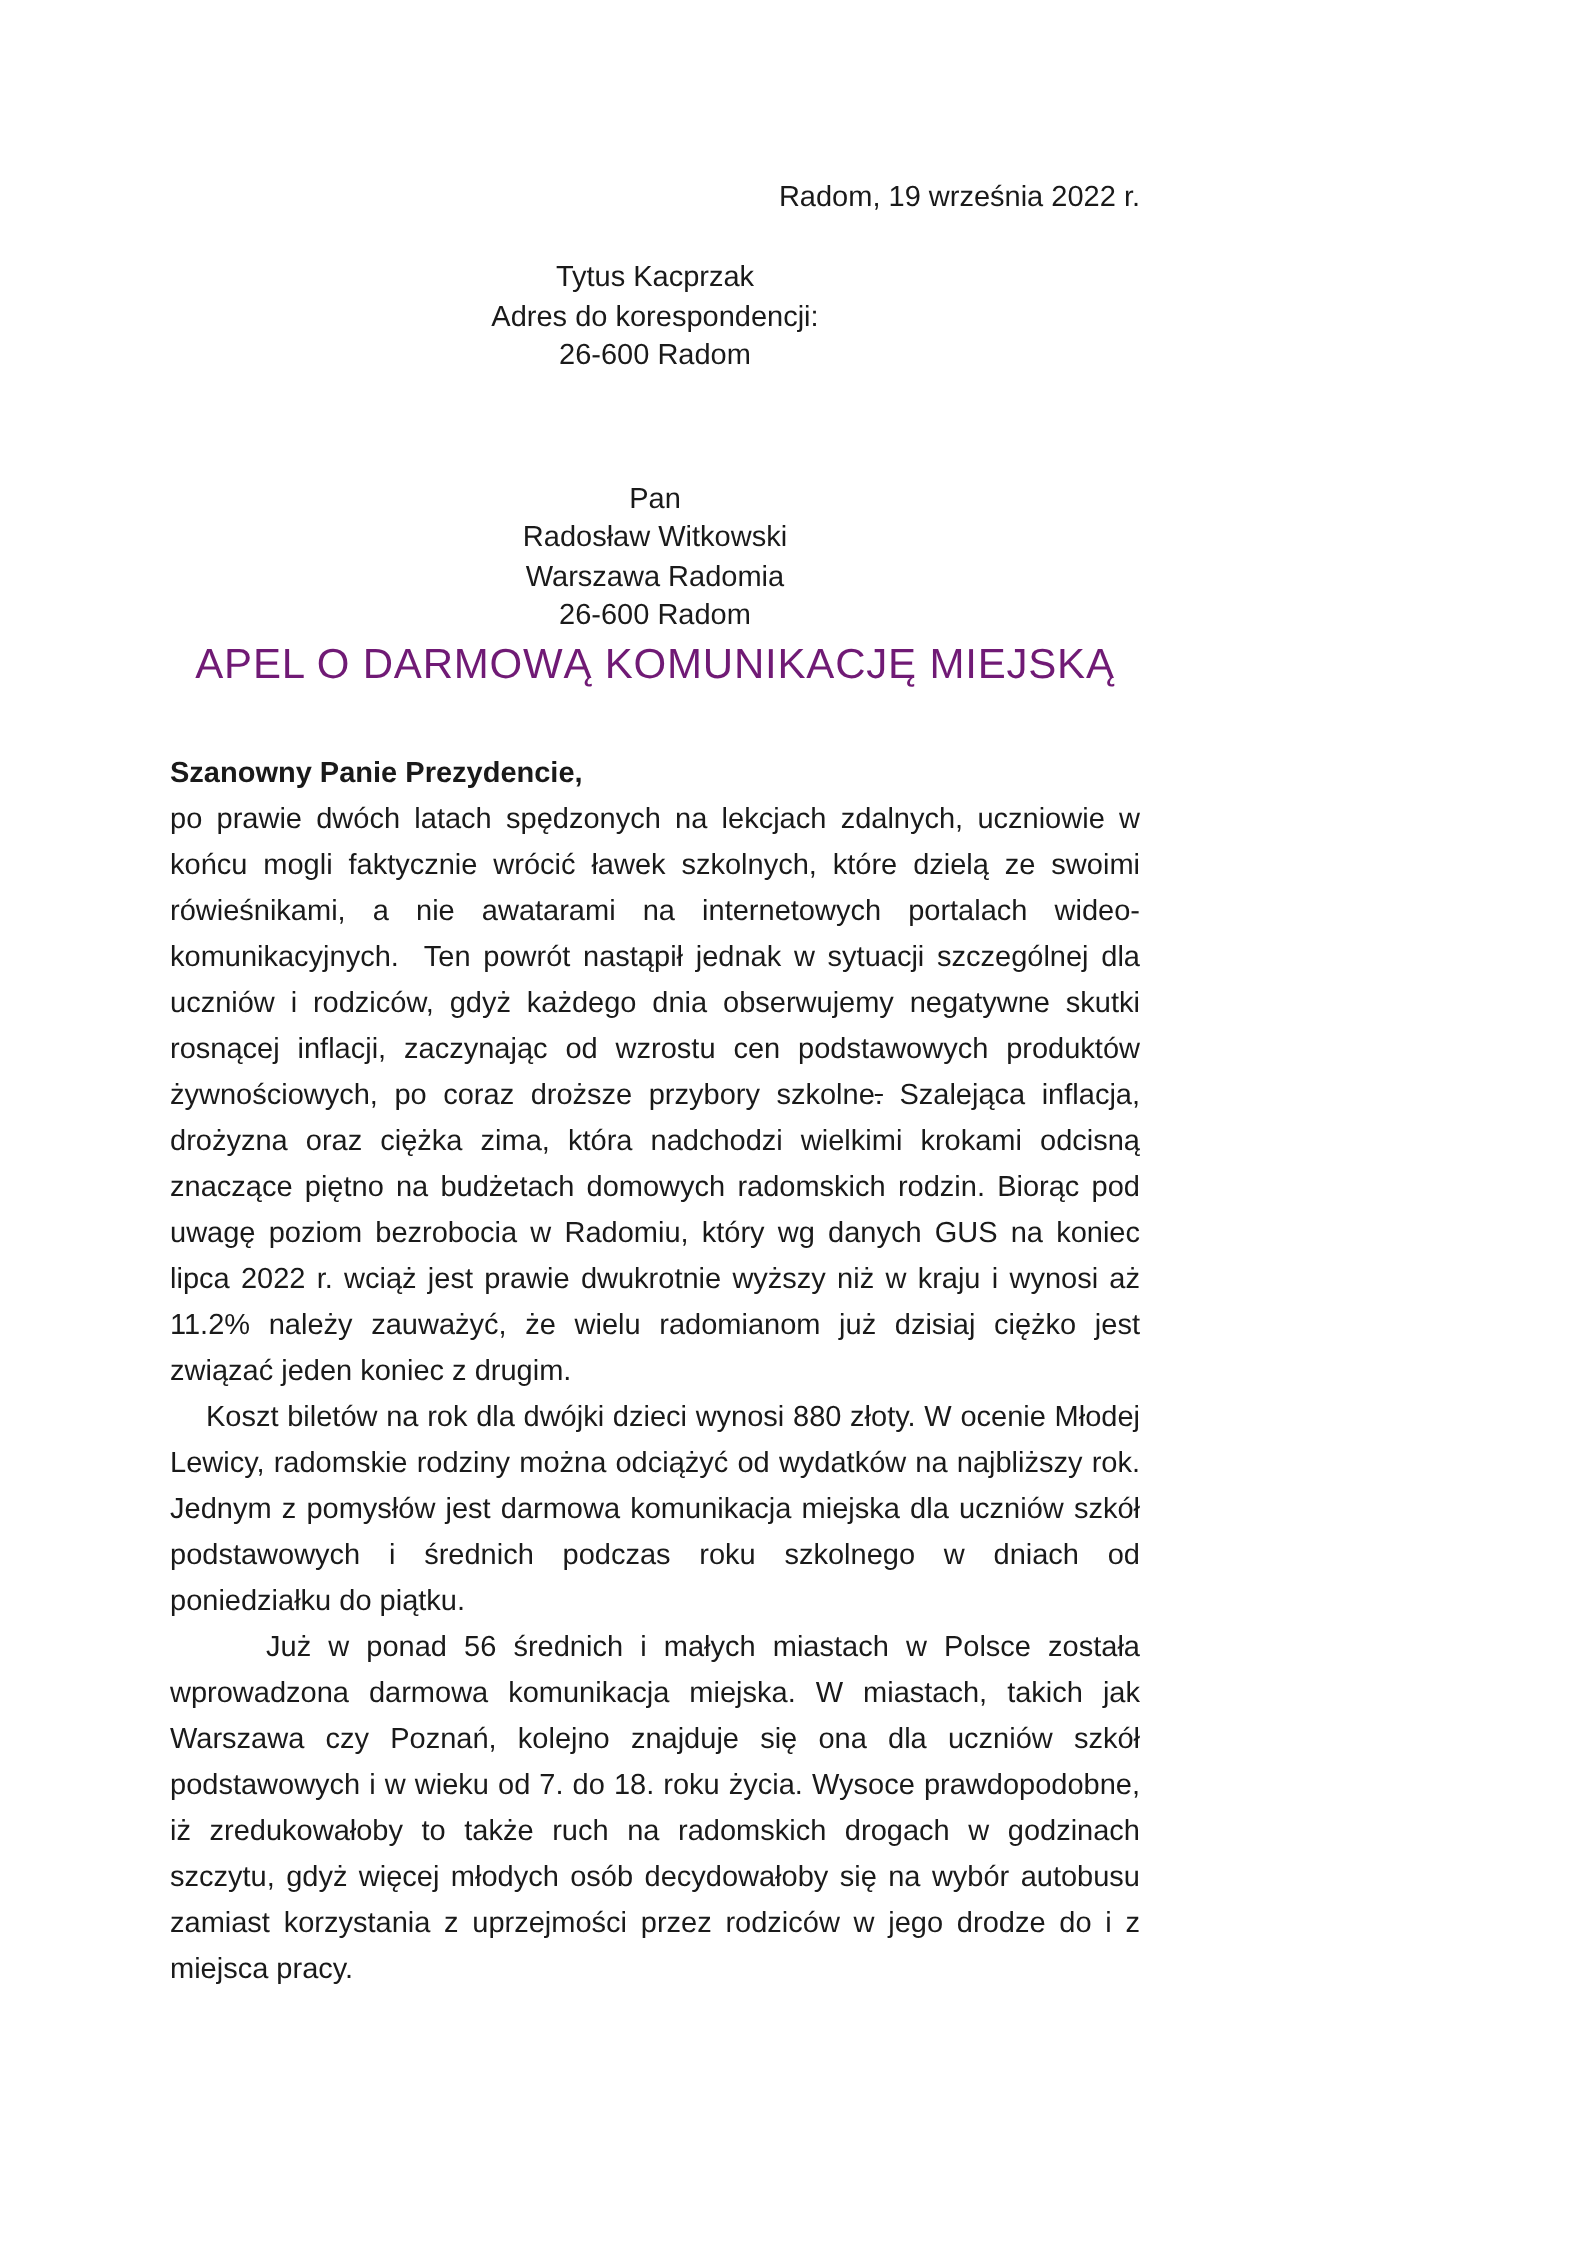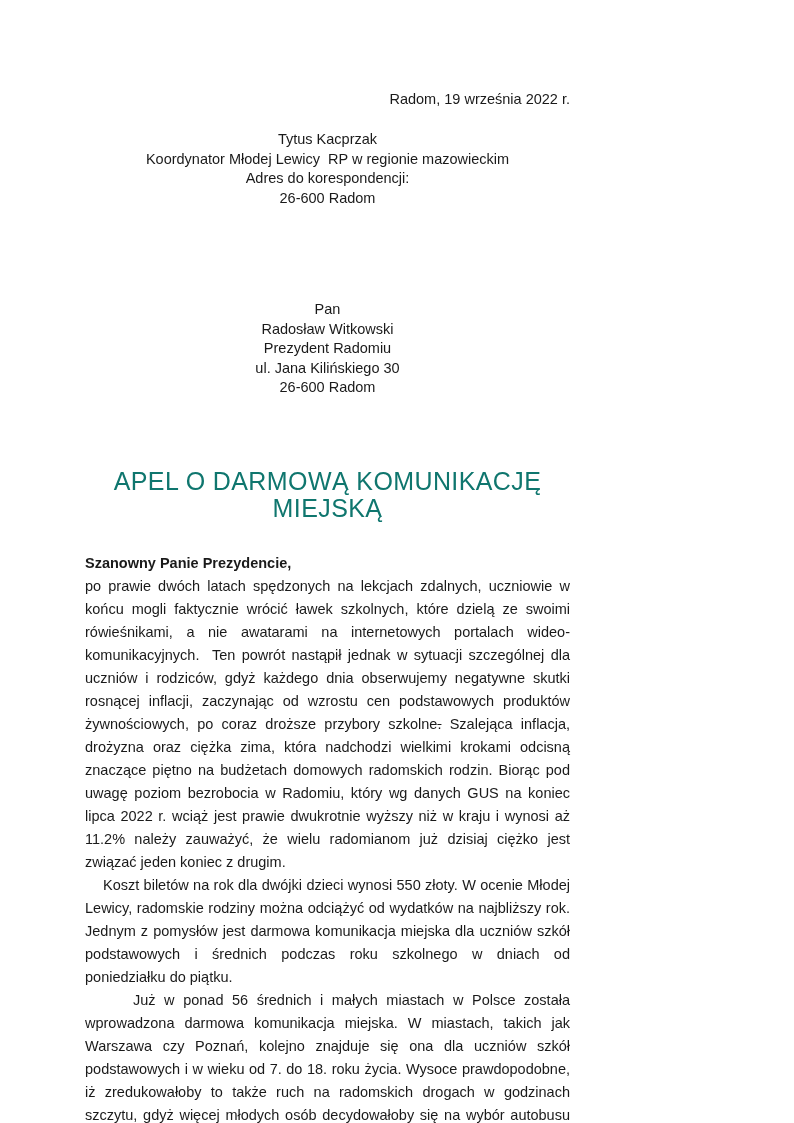--- a/index.html
+++ b/index.html
@@ -24,31 +24,30 @@
     margin-top: 21px;
     text-align: left;
   }
   .sender-block .addr-line,
   .recipient-block .addr-line {
     line-height: 19.5px;
     white-space: pre-wrap;
     text-align: center;
   }
   .recipient-block {
-    margin-top: 92px;
+    margin-top: 52px;
     text-align: right;
   }
   .letter-title {
-    margin-top: 70px;
     text-align: center;
-    font-size: 25px;
+    font-size: 21px;
     font-weight: 400;
     letter-spacing: 0.4px;
     line-height: 27px;
-    color: #0f766e;
+    color: #701a75;
   }
   .salutation {
     margin-top: 30px;
     line-height: 23px;
     font-weight: bold;
   }
   .body-para {
     line-height: 23px;
     text-align: justify;
     white-space: pre-wrap;
@@ -59,37 +58,35 @@
 </style>
 </head>
 <body>
 
 <div class="page">
 
   <div class="date-line">Radom, 19 września 2022 r.</div>
 
   <div class="sender-block">
     <div class="addr-line">Tytus Kacprzak</div>
-    <div class="addr-line">Koordynator Młodej Lewicy  RP w regionie mazowieckim</div>
     <div class="addr-line">Adres do korespondencji:</div>
     <div class="addr-line">26-600 Radom</div>
   </div>
 
   <div class="recipient-block">
     <div class="addr-line">Pan</div>
     <div class="addr-line">Radosław Witkowski</div>
-    <div class="addr-line">Prezydent Radomiu</div>
-    <div class="addr-line">ul. Jana Kilińskiego 30</div>
+    <div class="addr-line">Warszawa Radomia</div>
     <div class="addr-line">26-600 Radom</div>
   </div>
 
   <h1 class="letter-title">APEL O DARMOWĄ KOMUNIKACJĘ MIEJSKĄ</h1>
 
   <p class="salutation">Szanowny Panie Prezydencie,</p>
 
   <p class="body-para"><span>po prawie dwóch latach spędzonych na lekcjach zdalnych, uczniowie w końcu mogli faktycznie wrócić ławek szkolnych, które dzielą ze swoimi rówieśnikami, a nie awatarami na internetowych portalach wideo-komunikacyjnych.  Ten powrót nastąpił jednak w sytuacji szczególnej dla uczniów i rodziców, gdyż każdego dnia obserwujemy negatywne skutki rosnącej inflacji, zaczynając od wzrostu cen podstawowych produktów żywnościowych, po coraz droższe przybory szkolne</span><span class="struck">.</span><span> Szalejąca inflacja, drożyzna oraz ciężka zima, która nadchodzi wielkimi krokami odcisną znaczące piętno na budżetach domowych radomskich rodzin. Biorąc pod uwagę poziom bezrobocia w Radomiu, który wg danych GUS na koniec lipca 2022 r. wciąż jest prawie dwukrotnie wyższy niż w kraju i wynosi aż 11.2% należy zauważyć, że wielu radomianom już dzisiaj ciężko jest związać jeden koniec z drugim.</span></p>
 
-  <p class="body-para indent-small">Koszt biletów na rok dla dwójki dzieci wynosi 550 złoty. W ocenie Młodej Lewicy, radomskie rodziny można odciążyć od wydatków na najbliższy rok. Jednym z pomysłów jest darmowa komunikacja miejska dla uczniów szkół podstawowych i średnich podczas roku szkolnego w dniach od poniedziałku do piątku.</p>
+  <p class="body-para indent-small">Koszt biletów na rok dla dwójki dzieci wynosi 880 złoty. W ocenie Młodej Lewicy, radomskie rodziny można odciążyć od wydatków na najbliższy rok. Jednym z pomysłów jest darmowa komunikacja miejska dla uczniów szkół podstawowych i średnich podczas roku szkolnego w dniach od poniedziałku do piątku.</p>
 
   <p class="body-para indent-tab">Już w ponad 56 średnich i małych miastach w Polsce została wprowadzona darmowa komunikacja miejska. W miastach, takich jak Warszawa czy Poznań, kolejno znajduje się ona dla uczniów szkół podstawowych i w wieku od 7. do 18. roku życia. Wysoce prawdopodobne, iż zredukowałoby to także ruch na radomskich drogach w godzinach szczytu, gdyż więcej młodych osób decydowałoby się na wybór autobusu zamiast korzystania z uprzejmości przez rodziców w jego drodze do i z miejsca pracy.</p>
 
 
 </div>
 
 </body></html>

